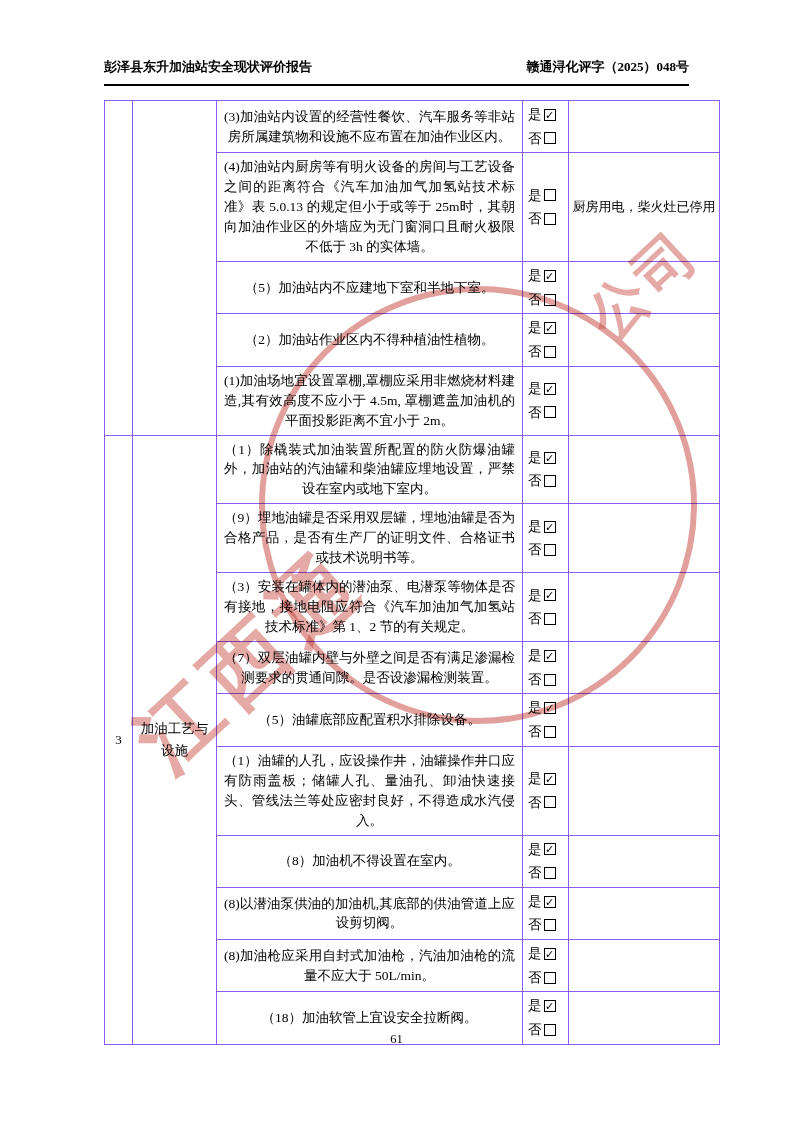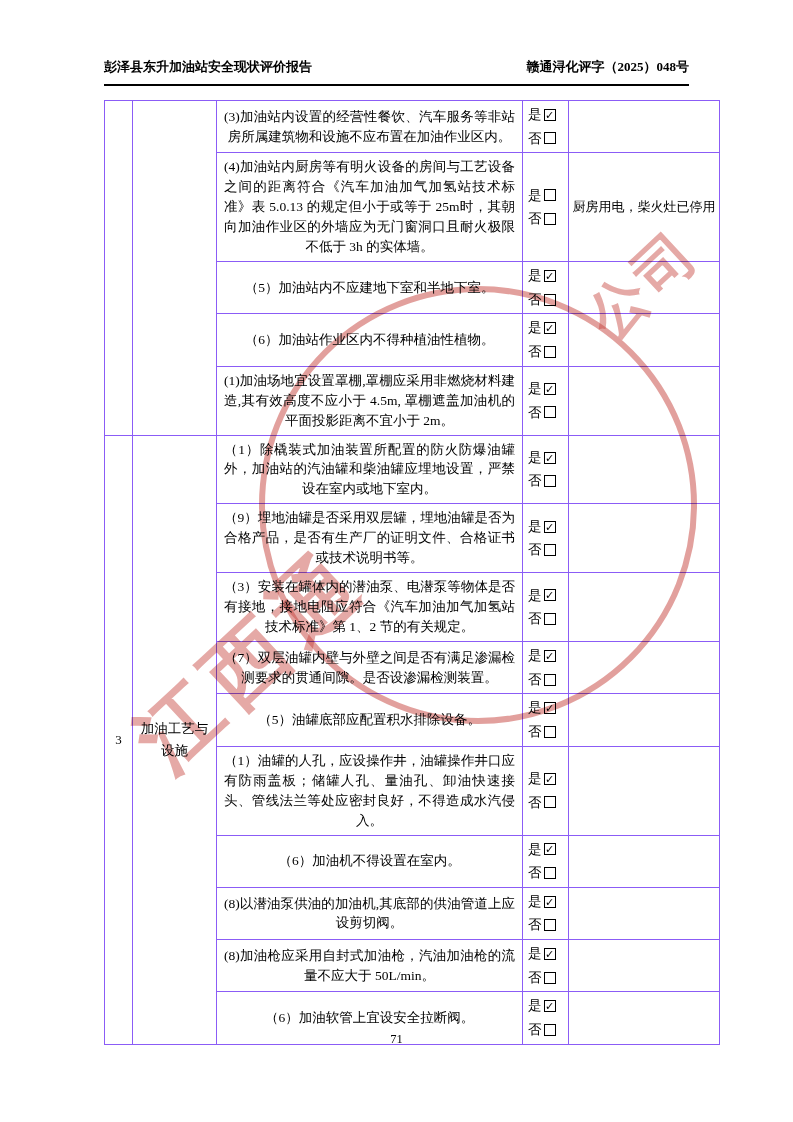--- a/index.html
+++ b/index.html
@@ -142,21 +142,21 @@
         <span class="cb checked"></span>
       </div>
       <div class="check-line">
         <span class="cb-label">否</span>
         <span class="cb"></span>
       </div>
     </td>
     <td class="remark-cell"></td>
   </tr>
         <tr>
-    <td class="item-cell">（6）加油站作业区内不得种植油性植物。</td>
+    <td class="item-cell">（2）加油站作业区内不得种植油性植物。</td>
     <td class="check-cell">
       <div class="check-line">
         <span class="cb-label">是</span>
         <span class="cb checked"></span>
       </div>
       <div class="check-line">
         <span class="cb-label">否</span>
         <span class="cb"></span>
       </div>
     </td>
@@ -256,21 +256,21 @@
         <span class="cb checked"></span>
       </div>
       <div class="check-line">
         <span class="cb-label">否</span>
         <span class="cb"></span>
       </div>
     </td>
     <td class="remark-cell"></td>
   </tr>
         <tr>
-    <td class="item-cell">（6）加油机不得设置在室内。</td>
+    <td class="item-cell">（8）加油机不得设置在室内。</td>
     <td class="check-cell">
       <div class="check-line">
         <span class="cb-label">是</span>
         <span class="cb checked"></span>
       </div>
       <div class="check-line">
         <span class="cb-label">否</span>
         <span class="cb"></span>
       </div>
     </td>
@@ -298,31 +298,31 @@
         <span class="cb checked"></span>
       </div>
       <div class="check-line">
         <span class="cb-label">否</span>
         <span class="cb"></span>
       </div>
     </td>
     <td class="remark-cell"></td>
   </tr>
         <tr>
-    <td class="item-cell">（6）加油软管上宜设安全拉断阀。</td>
+    <td class="item-cell">（18）加油软管上宜设安全拉断阀。</td>
     <td class="check-cell">
       <div class="check-line">
         <span class="cb-label">是</span>
         <span class="cb checked"></span>
       </div>
       <div class="check-line">
         <span class="cb-label">否</span>
         <span class="cb"></span>
       </div>
     </td>
     <td class="remark-cell"></td>
   </tr>
       </tbody>
   </table>
 
-  <div class="page-number">71</div>
+  <div class="page-number">61</div>
 
 </div>
 
 </body></html>

